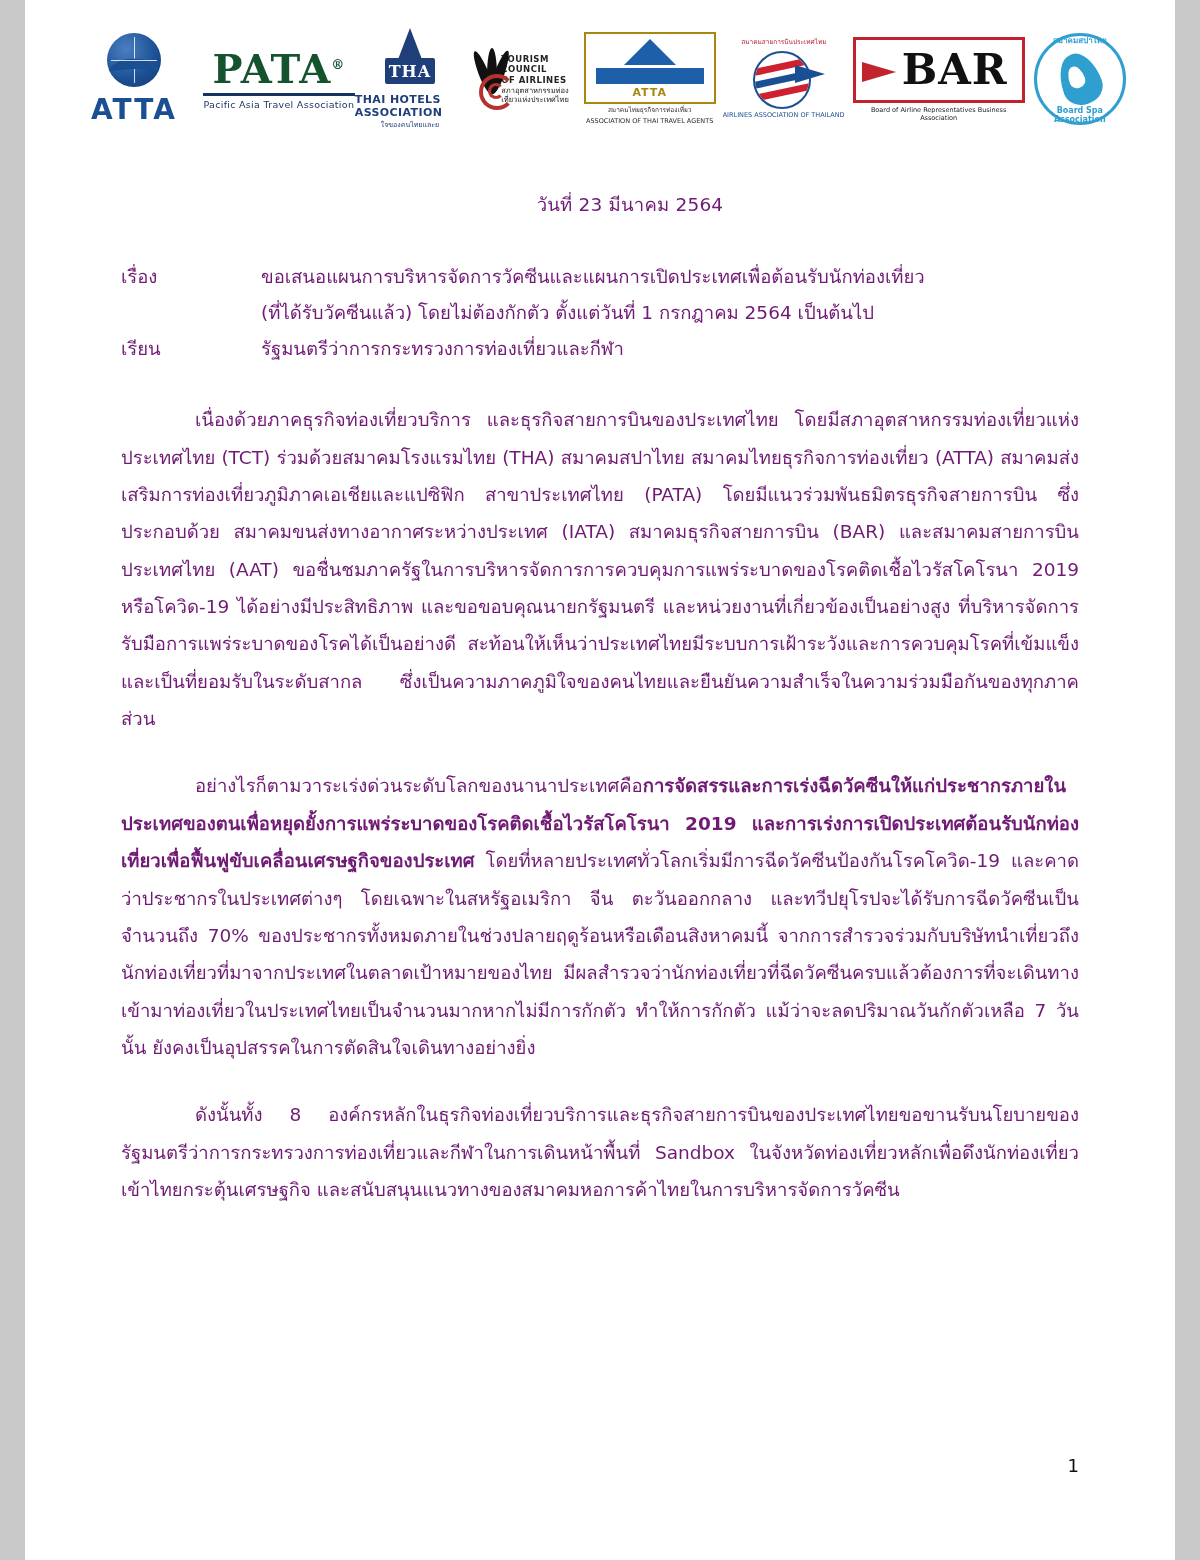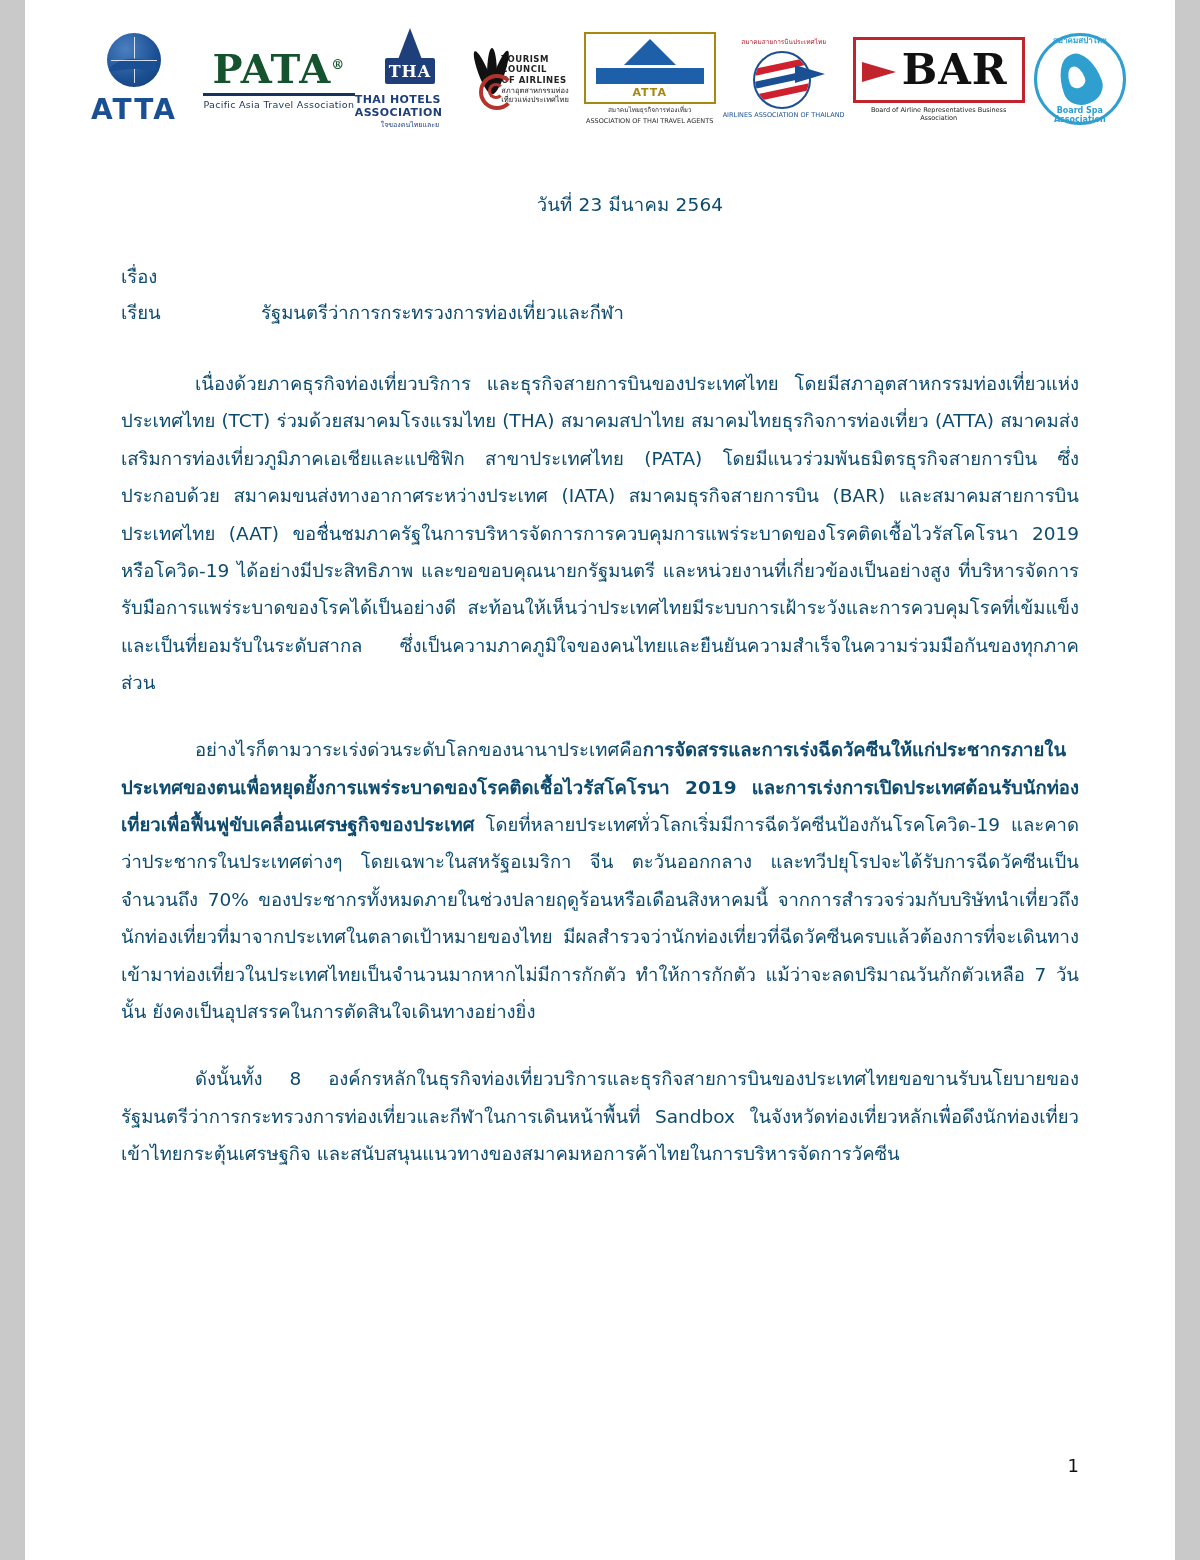--- a/index.html
+++ b/index.html
@@ -310,21 +310,21 @@
     text-align: center;
     font-weight: bold;
   }
   .spa-arc-top { top: -2px; }
   .spa-arc-bot { bottom: -2px; }
 
   
   .doc {
     padding: 12px 96px 0 96px;
     box-sizing: border-box;
-    color: #0c4a6e;
+    color: #701a75;
     font-family: "DejaVu Sans", "Liberation Sans", sans-serif;
   }
   .date-line {
     text-align: center;
     font-size: 18.5px;
     margin: 48px 0 40px 0;
     letter-spacing: .2px;
     padding-left: 60px;
   }
   .field-row {
@@ -444,20 +444,24 @@
     </div>
 
   </div>
 
   <div class="doc">
 
     <div class="date-line">วันที่ 23 มีนาคม 2564</div>
 
     <div class="field-row">
       <div class="field-label">เรื่อง</div>
+      <div class="field-value">
+        <span class="cont">ขอเสนอแผนการบริหารจัดการวัคซีนและแผนการเปิดประเทศเพื่อต้อนรับนักท่องเที่ยว</span>
+        <span class="cont">(ที่ได้รับวัคซีนแล้ว) โดยไม่ต้องกักตัว ตั้งแต่วันที่ 1 กรกฎาคม 2564 เป็นต้นไป</span>
+      </div>
     </div>
 
     <div class="field-row">
       <div class="field-label">เรียน</div>
       <div class="field-value">รัฐมนตรีว่าการกระทรวงการท่องเที่ยวและกีฬา</div>
     </div>
 
     <p class="para tight">เนื่องด้วยภาคธุรกิจท่องเที่ยวบริการ และธุรกิจสายการบินของประเทศไทย โดยมีสภาอุตสาหกรรมท่องเที่ยวแห่งประเทศไทย (TCT) ร่วมด้วยสมาคมโรงแรมไทย (THA) สมาคมสปาไทย สมาคมไทยธุรกิจการท่องเที่ยว (ATTA) สมาคมส่งเสริมการท่องเที่ยวภูมิภาคเอเชียและแปซิฟิก สาขาประเทศไทย (PATA) โดยมีแนวร่วมพันธมิตรธุรกิจสายการบิน ซึ่งประกอบด้วย สมาคมขนส่งทางอากาศระหว่างประเทศ (IATA) สมาคมธุรกิจสายการบิน (BAR) และสมาคมสายการบินประเทศไทย (AAT) ขอชื่นชมภาครัฐในการบริหารจัดการการควบคุมการแพร่ระบาดของโรคติดเชื้อไวรัสโคโรนา 2019 หรือโควิด-19 ได้อย่างมีประสิทธิภาพ และขอขอบคุณนายกรัฐมนตรี และหน่วยงานที่เกี่ยวข้องเป็นอย่างสูง ที่บริหารจัดการรับมือการแพร่ระบาดของโรคได้เป็นอย่างดี สะท้อนให้เห็นว่าประเทศไทยมีระบบการเฝ้าระวังและการควบคุมโรคที่เข้มแข็งและเป็นที่ยอมรับในระดับสากล ซึ่งเป็นความภาคภูมิใจของคนไทยและยืนยันความสำเร็จในความร่วมมือกันของทุกภาคส่วน</p>
 
     <p class="para"><span>อย่างไรก็ตามวาระเร่งด่วนระดับโลกของนานาประเทศคือ</span><b>การจัดสรรและการเร่งฉีดวัคซีนให้แก่ประชากรภายในประเทศของตนเพื่อหยุดยั้งการแพร่ระบาดของโรคติดเชื้อไวรัสโคโรนา 2019 และการเร่งการเปิดประเทศต้อนรับนักท่องเที่ยวเพื่อฟื้นฟูขับเคลื่อนเศรษฐกิจของประเทศ</b> <span>โดยที่หลายประเทศทั่วโลกเริ่มมีการฉีดวัคซีนป้องกันโรคโควิด-19 และคาดว่าประชากรในประเทศต่างๆ โดยเฉพาะในสหรัฐอเมริกา จีน ตะวันออกกลาง และทวีปยุโรปจะได้รับการฉีดวัคซีนเป็นจำนวนถึง 70% ของประชากรทั้งหมดภายในช่วงปลายฤดูร้อนหรือเดือนสิงหาคมนี้ จากการสำรวจร่วมกับบริษัทนำเที่ยวถึงนักท่องเที่ยวที่มาจากประเทศในตลาดเป้าหมายของไทย มีผลสำรวจว่านักท่องเที่ยวที่ฉีดวัคซีนครบแล้วต้องการที่จะเดินทางเข้ามาท่องเที่ยวในประเทศไทยเป็นจำนวนมากหากไม่มีการกักตัว ทำให้การกักตัว แม้ว่าจะลดปริมาณวันกักตัวเหลือ 7 วันนั้น ยังคงเป็นอุปสรรคในการตัดสินใจเดินทางอย่างยิ่ง</span></p>

